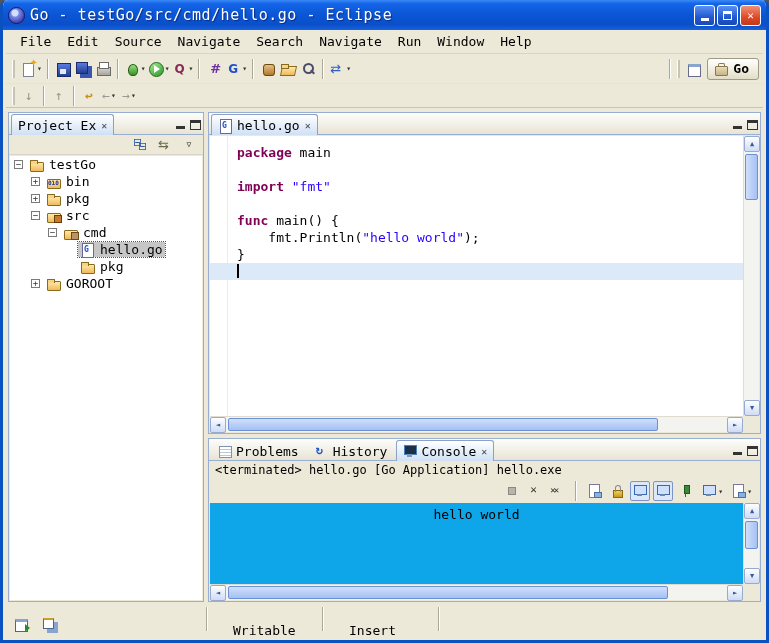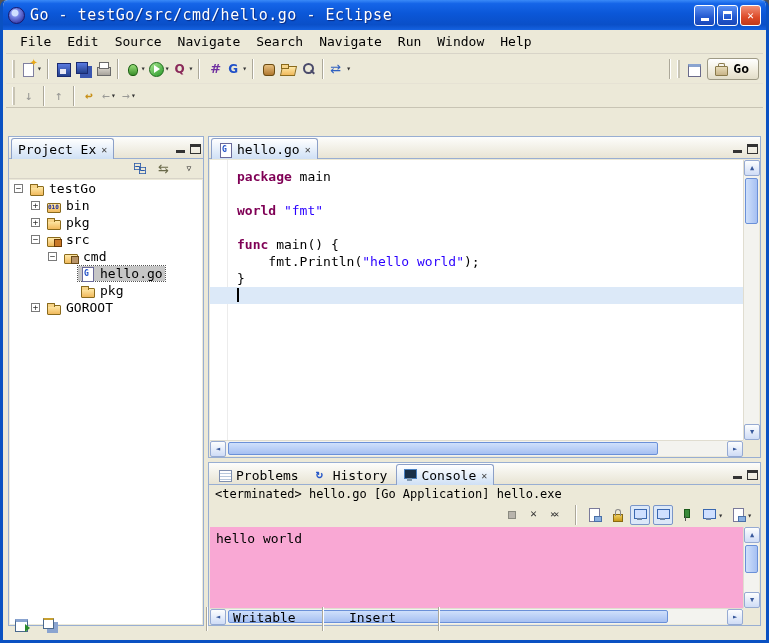--- a/index.html
+++ b/index.html
@@ -69,21 +69,21 @@
   .i.gobag::after{ content:""; position:absolute; left:5px; top:2px; width:5px; height:3px; border:1px solid #8a7a4a; border-bottom:none; border-radius:2px 2px 0 0; }
   .g{ font-size:13px; line-height:16px; }
   .gdis{ color:#9a9a96; }
   .ggold{ color:#c89018; font-weight:bold; }
 
   .persp-btn{ display:flex; align-items:center; gap:4px; padding:2px 9px 2px 5px; margin-left:3px;
     border:1px solid #9e9a85; border-radius:3px; background:linear-gradient(#fff,#f0ecdc 60%,#e2ddc8);
     font-size:13px; font-weight:bold; }
 
   
-  .view{ position:absolute; border:1px solid #98aed2; background:#ece9d8;margin-top:24px; }
+  .view{ position:absolute; border:1px solid #98aed2; background:#ece9d8; }
   .view-header{ height:22px; display:flex; align-items:flex-end; padding:0 2px; border-bottom:1px solid #98aed2; background:linear-gradient(#fdfdfb,#e8e4d4); }
   .tab{ height:21px; display:inline-flex; align-items:center; padding:0 6px; margin-right:2px;
     border:1px solid #8ca0c8; border-bottom:none; border-radius:3px 3px 0 0; font-size:13px;
     background:linear-gradient(#ffffff,#cfe0f5); position:relative; top:1px; }
   .tab .tab-close{ font-size:10px; margin-left:5px; color:#444; font-weight:bold; }
   .tab.flat{ border-color:transparent; background:transparent; }
   .vbtns{ margin-left:auto; display:flex; gap:3px; align-items:center; padding-bottom:4px; }
   .vmin{ width:12px; height:10px; position:relative; }
   .vmin::before{ content:""; position:absolute; left:1px; bottom:1px; width:9px; height:3px; background:#333; }
   .vmax{ width:11px; height:10px; border:1px solid #333; border-top:3px solid #333; }
@@ -136,21 +136,21 @@
   .vsb .up{ top:0; left:0; } .vsb .down{ bottom:0; left:0; }
   .hsb .left{ left:0; top:0; } .hsb .right{ right:0; top:0; }
   .sb-thumb{ position:absolute; background:linear-gradient(90deg,#cfe0fb,#a6c0f2); border:1px solid #6a90d8; border-radius:2px; }
   .hsb .sb-thumb{ background:linear-gradient(#cfe0fb,#a6c0f2); }
   .sb-corner{ position:absolute; right:0; bottom:0; width:16px; height:16px; background:#ece9d8; }
 
   
   .consolev{ left:202px; top:408px; right:2px; height:164px; }
   .cstatus{ height:19px; font-size:12px; padding:2px 6px; white-space:nowrap; overflow:hidden; }
   .ctoolbar{ height:22px; display:flex; align-items:center; justify-content:flex-end; gap:3px; padding:0 6px; }
-  .cbody{ position:absolute; left:1px; right:1px; bottom:1px; top:64px; background:#f9a8d4; }
+  .cbody{ position:absolute; left:1px; right:1px; bottom:1px; top:64px; background:#0ea5e9;text-align:center; }
   .cout{ position:absolute; left:0; top:0; right:16px; bottom:16px; padding:4px 6px; font-size:13px; white-space:pre; }
   .cicon{ width:14px; height:13px; position:relative; display:inline-block; margin-right:4px; }
   .cicon.problems-icon::before{ content:""; position:absolute; left:1px; top:1px; width:11px; height:10px; background:#fff; border:1px solid #8090b0;
     background-image:repeating-linear-gradient(180deg,transparent 0 2px,#b8c8dc 2px 3px); }
   .cicon.history-icon::after{ content:"↻"; position:absolute; left:1px; top:-2px; font-size:12px; color:#2858c8; font-weight:bold; }
   .cicon.console-icon::before{ content:""; position:absolute; left:1px; top:0; width:11px; height:8px; background:#1a3048; border:1px solid #4a80c0; }
   .cicon.console-icon::after{ content:""; position:absolute; left:4px; top:9px; width:5px; height:3px; background:#8098b0; }
   .ci{ width:16px; height:16px; display:inline-block; position:relative; }
   .ci.term::before{ content:""; position:absolute; inset:4px; background:#b8b4ac; border:1px solid #8a8a80; }
   .ci.rem::after{ content:"✕"; position:absolute; left:3px; top:0; font-size:11px; font-weight:bold; color:#333; }
@@ -162,21 +162,21 @@
   .ci.mon::before{ content:""; position:absolute; left:2px; top:2px; width:11px; height:8px; background:#cfe0ff; border:1px solid #3a68b0; }
   .ci.mon::after{ content:""; position:absolute; left:5px; top:11px; width:5px; height:2px; background:#7088a8; }
   .ci.pin::before{ content:""; position:absolute; left:6px; top:2px; width:4px; height:7px; background:#3a8a3a; border:1px solid #1a5a1a; }
   .ci.pin::after{ content:""; position:absolute; left:7px; top:9px; width:1px; height:5px; background:#555; }
   .cbtn{ display:flex; align-items:center; padding:1px; border:1px solid transparent; }
   .cbtn.pressed{ border:1px solid #7a96c8; background:#dce8f8; border-radius:2px; }
 
   
   .statusbar{ position:absolute; left:0; right:0; top:574px; height:36px; font-size:13px; }
   .sb-sep{ position:absolute; top:3px; width:2px; height:24px; border-left:1px solid #aca899; border-right:1px solid #fff; }
-  .sb-cell{ position:absolute; top:1px; height:24px; display:flex; align-items:center; padding-left:24px;text-align:right; }
+  .sb-cell{ position:absolute; top:14px; height:24px; display:flex; align-items:center; padding-left:24px;text-align:right; }
   .trim-icons{ position:absolute; left:6px; top:8px; display:flex; gap:8px; align-items:center; }
   .i.fastview::before{ content:""; position:absolute; left:1px; top:3px; width:11px; height:9px; background:#fff; border:1px solid #4a688c; border-top:3px solid #8aa4d0; }
   .i.fastview::after{ content:""; position:absolute; right:0; bottom:0; border-left:5px solid #2a8a2a; border-top:4px solid transparent; border-bottom:4px solid transparent; }
   .i.showview::before{ content:""; position:absolute; left:1px; top:2px; width:9px; height:8px; background:#fff; border:1px solid #4a688c; border-top:2px solid #c8a030; box-shadow:4px 4px 0 0 #8aa4d0; }
 </style>
 </head>
 <body>
 
 <div class="window">
 
@@ -387,21 +387,21 @@
         <span class="vbtns">
           <span class="vmin"></span>
           <span class="vmax"></span>
         </span>
       </div>
       <div class="editor-body">
         <div class="ruler"></div>
         <div class="code">
             <div class="code-line"><span class="tok-kw">package</span><span class="tok-plain"> main</span></div>
             <div class="code-line"></div>
-            <div class="code-line"><span class="tok-kw">world</span><span class="tok-plain"> </span><span class="tok-str">"fmt"</span></div>
+            <div class="code-line"><span class="tok-kw">import</span><span class="tok-plain"> </span><span class="tok-str">"fmt"</span></div>
             <div class="code-line"></div>
             <div class="code-line"><span class="tok-kw">func</span><span class="tok-plain"> main() {</span></div>
             <div class="code-line"><span class="tok-plain">    fmt.Println(</span><span class="tok-str">"hello world"</span><span class="tok-plain">);</span></div>
             <div class="code-line"><span class="tok-plain">}</span></div>
             <div class="code-line current"><span class="caret"></span></div>
           </div>
         <div class="vsb">
           <span class="sb-btn up">▲</span>
           <span class="sb-thumb" style="left:1px;right:1px;top:18px;height:46px"></span>
           <span class="sb-btn down">▼</span>

